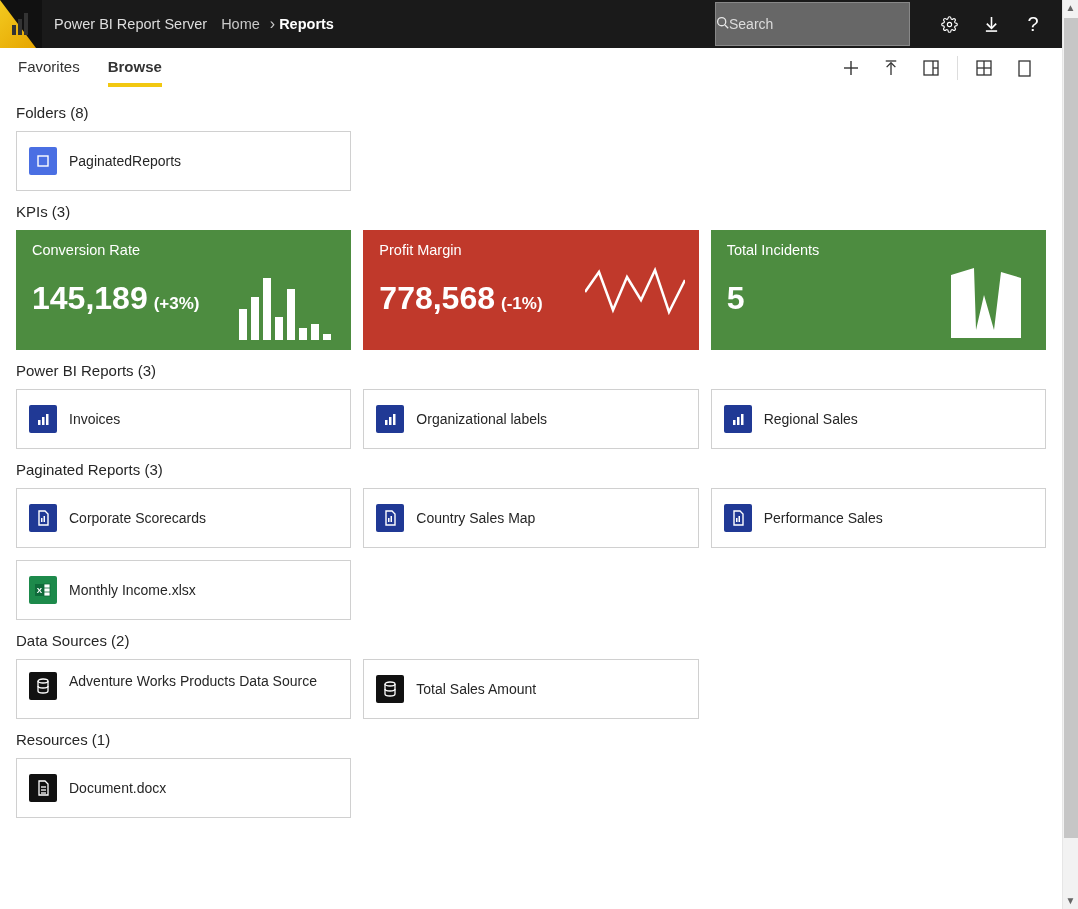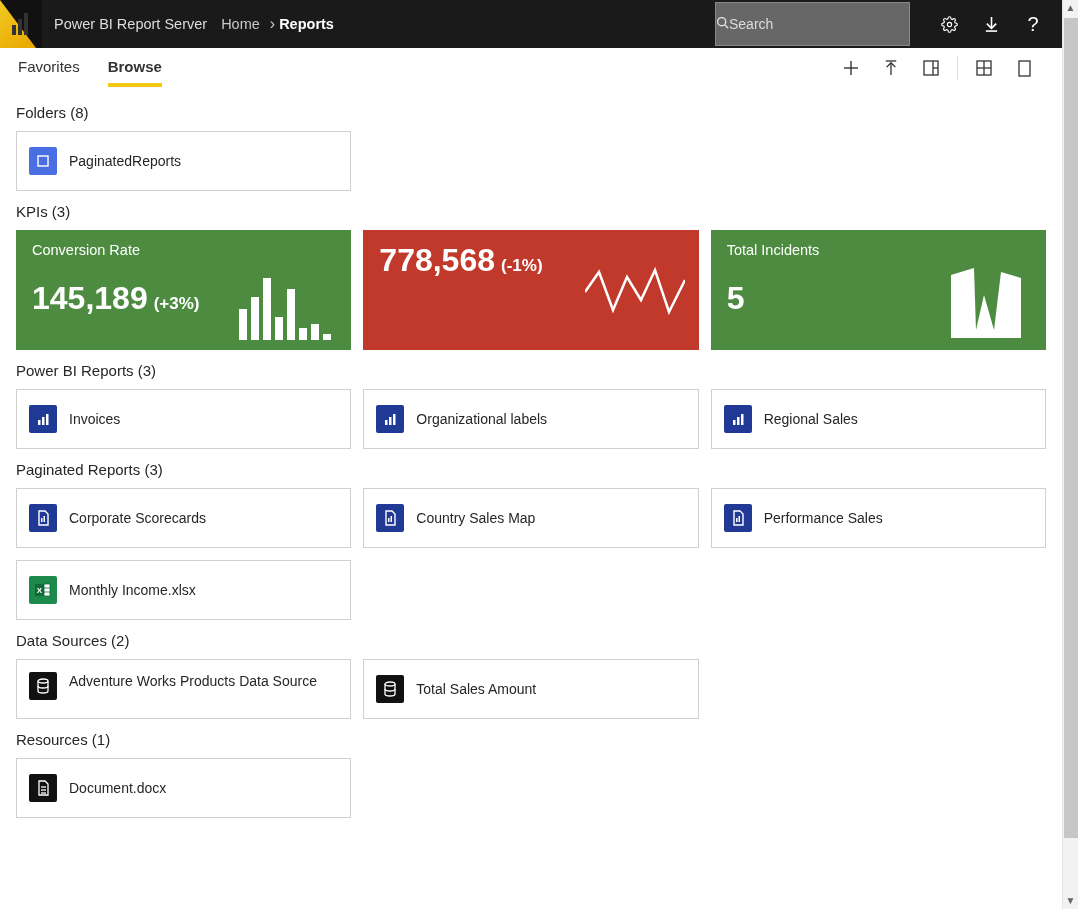--- a/index.html
+++ b/index.html
@@ -301,20 +301,21 @@
           <div class="bar" style="height:80%"></div>
             <div class="bar" style="height:30%"></div>
           <div class="bar" style="height:65%"></div>
             <div class="bar" style="height:15%"></div>
           <div class="bar" style="height:20%"></div>
             <div class="bar" style="height:8%"></div>
         </div>
       </div>
 
       <div class="tile kpi red">
+        <div class="kpi-title">Profit Margin</div>
         <div class="kpi-val">
           <span>778,568</span>
           <span class="trend">(-1%)</span>
         </div>
         <svg class="spark" width="100" height="70" viewBox="0 0 100 70" fill="none" stroke="#fff" stroke-width="2.5">
           <polyline points="0,40 14,20 28,58 42,25 56,48 70,18 84,60 100,28"></polyline>
         </svg>
       </div>
 
       <div class="tile kpi green">

